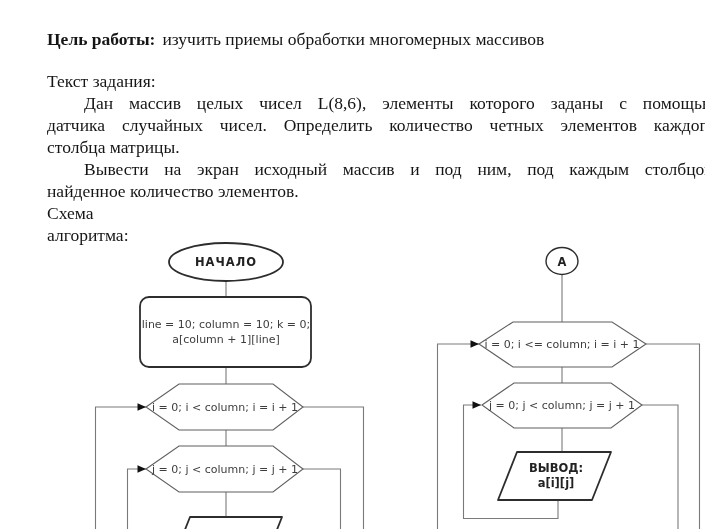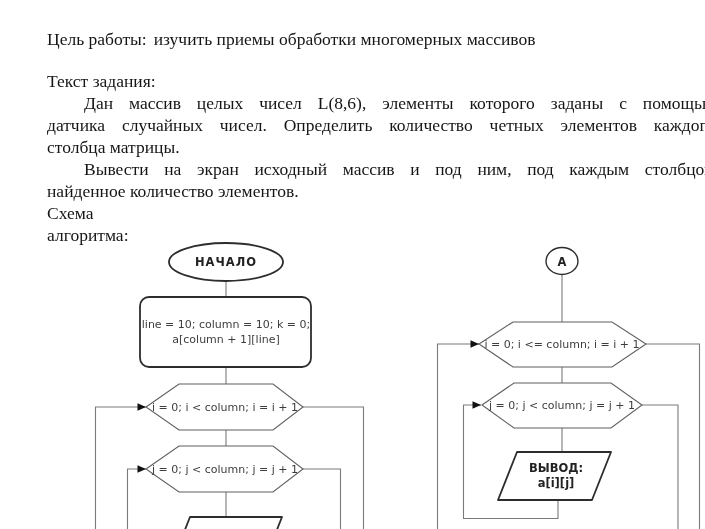--- a/index.html
+++ b/index.html
@@ -8,21 +8,21 @@
     position: relative;
     overflow: hidden;
     background: #ffffff;
     font-family: "Liberation Serif", serif;
     color: #151515;
   }
   .goal-line {
     position: absolute; top: 28px; left: 47px; width: 668px;
     font-size: 17.5px; line-height: 22px; white-space: nowrap;
   }
-  .goal-label { font-weight: normal; }
+  .goal-label { font-weight: bold; }
   .goal-text { margin-left: 7px; margin-top: 17px; }
   .textblock {
     position: absolute; top: 70px; left: 47px; width: 668px;
     font-size: 17.5px; line-height: 22px;
   }
   .tline { white-space: nowrap; }
   .tline.j { white-space: normal; text-align: justify; text-align-last: justify; }
   .tline.ind { text-indent: 37px; }
   .flowchart {
     position: absolute; top: 0; left: 0;

